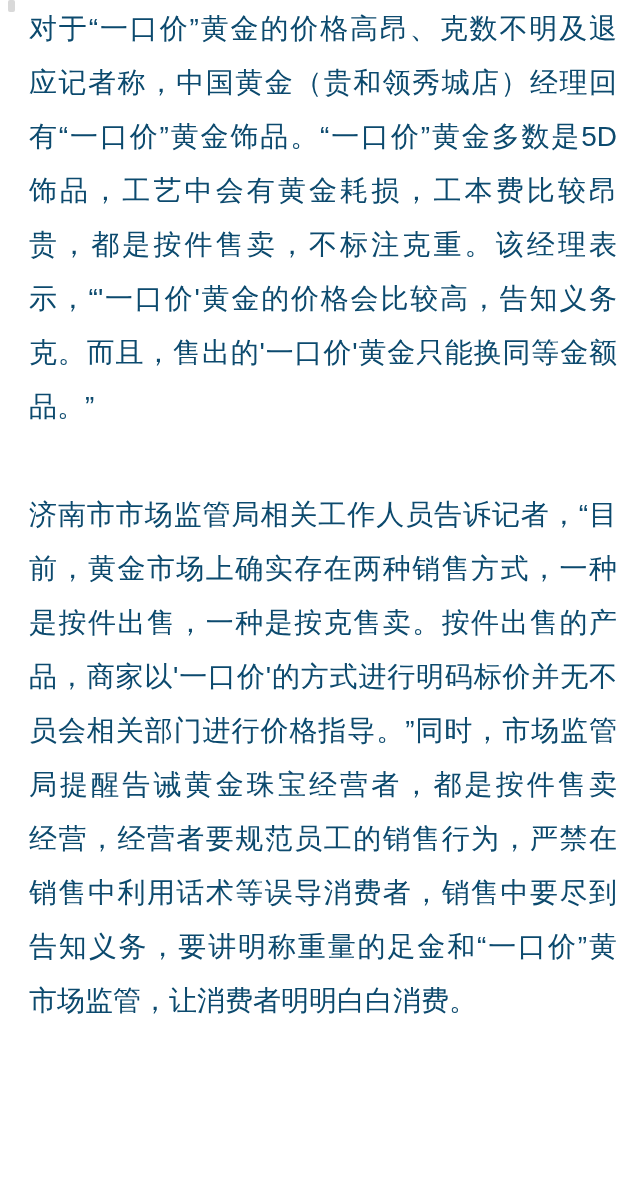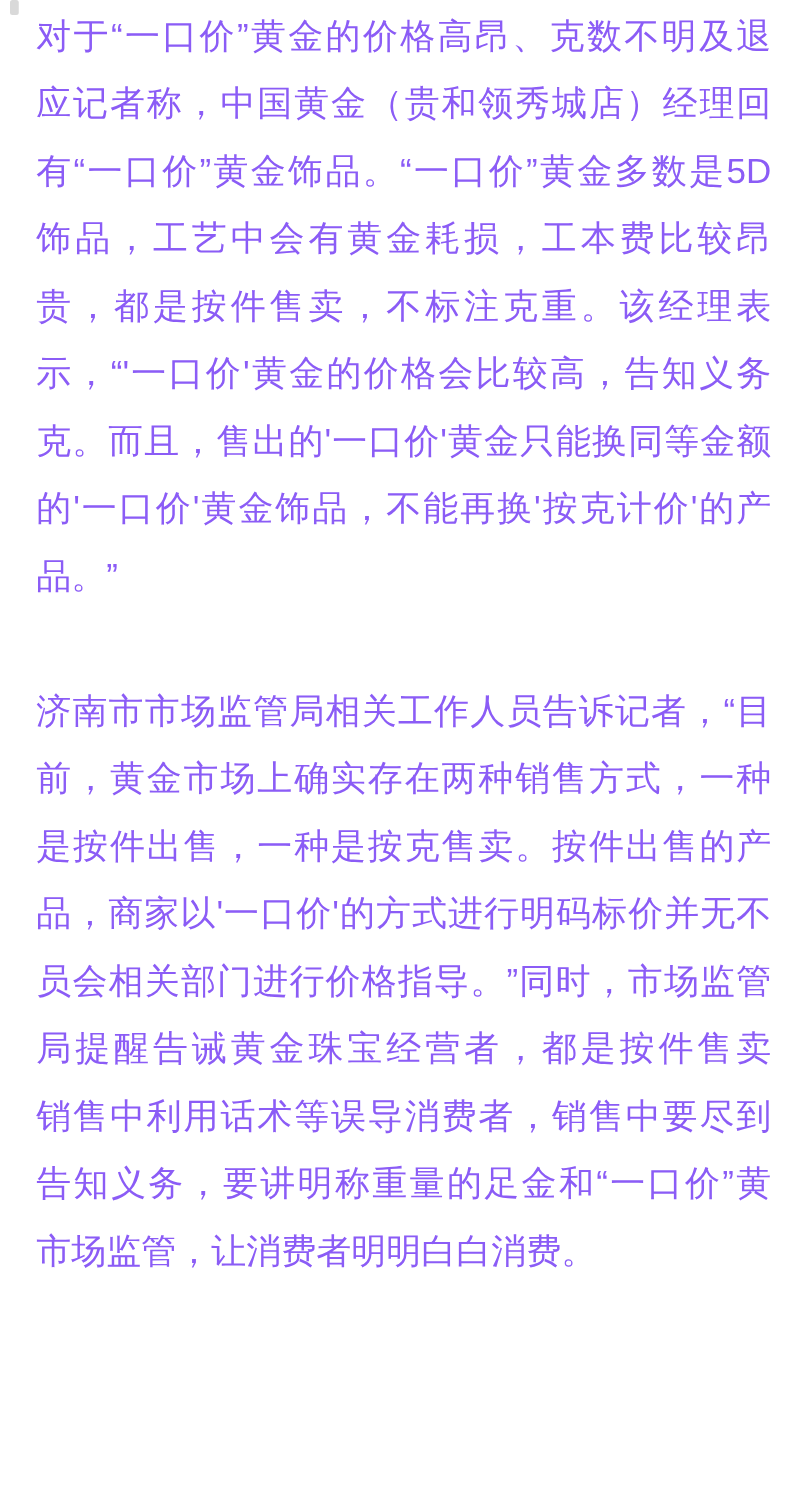--- a/index.html
+++ b/index.html
@@ -31,21 +31,21 @@
   }
   .paragraph {
     margin: 0;
   }
   .paragraph + .paragraph {
     margin-top: 54px;
   }
   .line {
     font-size: 28px;
     line-height: 54px;
-    color: #8b5cf6;
+    color: #0c4a6e;
     text-align: justify;
     text-align-last: justify;
     text-justify: inter-character;
     white-space: nowrap;
     letter-spacing: 0;
   }
   .line.last {
     text-align-last: left;
   }
 </style>
@@ -56,27 +56,27 @@
 
 <div class="page" id="article-body">
     <div class="paragraph">
       <div class="line">对于“一口价”黄金的价格高昂、克数不明及退</div>
       <div class="line">应记者称，中国黄金（贵和领秀城店）经理回</div>
       <div class="line">有“一口价”黄金饰品。“一口价”黄金多数是5D</div>
       <div class="line">饰品，工艺中会有黄金耗损，工本费比较昂</div>
       <div class="line">贵，都是按件售卖，不标注克重。该经理表</div>
       <div class="line">示，“'一口价'黄金的价格会比较高，告知义务</div>
       <div class="line">克。而且，售出的'一口价'黄金只能换同等金额</div>
-      <div class="line">的'一口价'黄金饰品，不能再换'按克计价'的产</div>
       <div class="line last">品。”</div>
     </div>
     <div class="paragraph">
       <div class="line">济南市市场监管局相关工作人员告诉记者，“目</div>
       <div class="line">前，黄金市场上确实存在两种销售方式，一种</div>
       <div class="line">是按件出售，一种是按克售卖。按件出售的产</div>
       <div class="line">品，商家以'一口价'的方式进行明码标价并无不</div>
       <div class="line">员会相关部门进行价格指导。”同时，市场监管</div>
       <div class="line">局提醒告诫黄金珠宝经营者，都是按件售卖</div>
+      <div class="line">经营，经营者要规范员工的销售行为，严禁在</div>
       <div class="line">销售中利用话术等误导消费者，销售中要尽到</div>
       <div class="line">告知义务，要讲明称重量的足金和“一口价”黄</div>
       <div class="line last">市场监管，让消费者明明白白消费。</div>
     </div>
   </div>
 
 </body></html>

